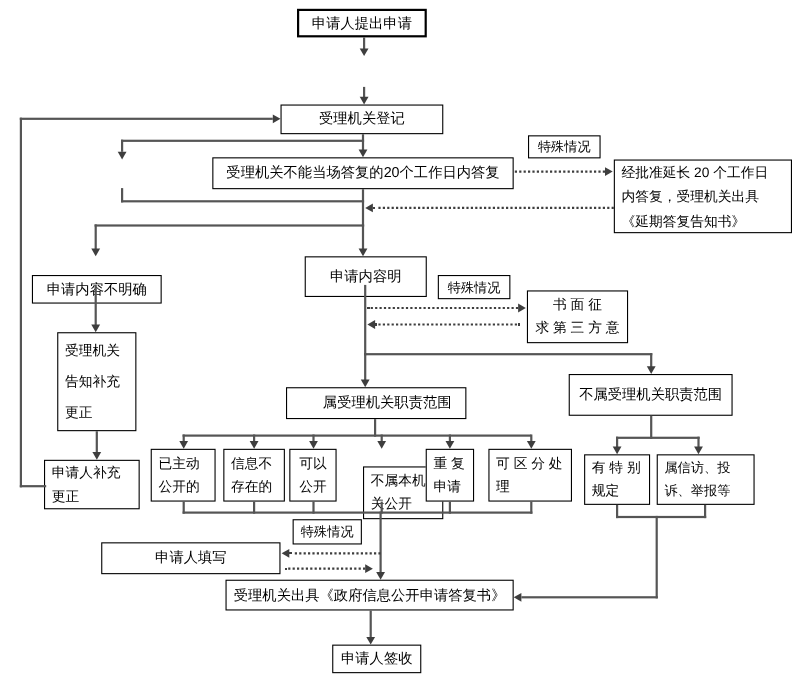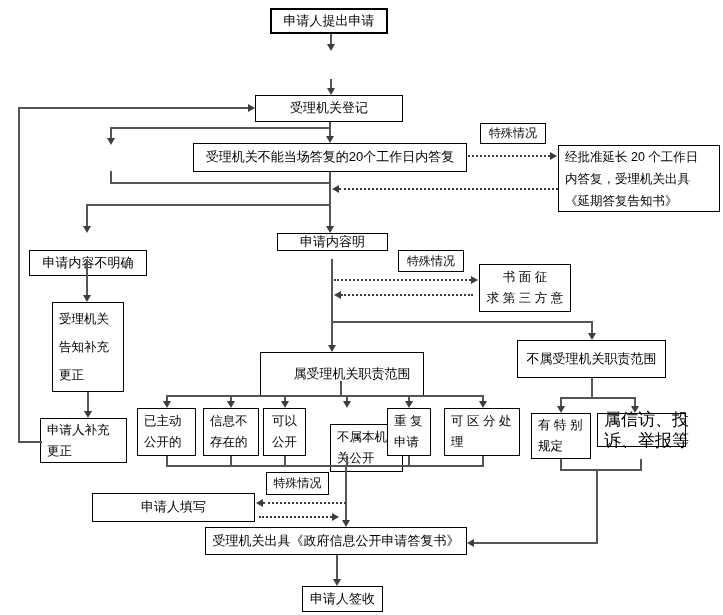--- a/index.html
+++ b/index.html
@@ -50,21 +50,21 @@
   <div class="box ml ml3" style="left:558px;top:145px;width:162px;height:67px;">
     <div class="ln">经批准延长 20 个工作日</div>
     <div class="ln">内答复，受理机关出具</div>
     <div class="ln">《延期答复告知书》</div>
   </div>
 
   <div class="box" style="left:29px;top:233px;width:118px;height:26px;margin-top:17px;">
       <span class="ln">申请内容不明确</span>
     </div>
 
-  <div class="box" style="left:277px;top:233px;width:111px;height:18px;">
+  <div class="box" style="left:277px;top:233px;width:111px;height:37px;">
       <span class="ln">申请内容明</span>
     </div>
 
   <div class="lbl" style="left:398px;top:250px;width:66px;height:22px;">
       <span>特殊情况</span>
     </div>
 
   <div class="box ml ctr" style="left:479px;top:264px;width:92px;height:48px;">
     <div class="ln">书 面 征</div>
     <div class="ln">求 第 三 方 意</div>
@@ -74,21 +74,21 @@
     <div class="ln">受理机关</div>
     <div class="ln">告知补充</div>
     <div class="ln">更正</div>
   </div>
 
   <div class="box ml" style="left:40px;top:418px;width:87px;height:45px;">
     <div class="ln">申请人补充</div>
     <div class="ln">更正</div>
   </div>
 
-  <div class="box" style="left:260px;top:352px;width:164px;height:44px;padding-left:20px;">
+  <div class="box" style="left:260px;top:352px;width:164px;height:29px;padding-left:20px;">
       <span class="ln">属受理机关职责范围</span>
     </div>
 
   <div class="box ml" style="left:137px;top:408px;width:59px;height:48px;">
     <div class="ln">已主动</div>
     <div class="ln">公开的</div>
   </div>
 
   <div class="box" style="left:517px;top:340px;width:149px;height:38px;">
       <span class="ln">不属受理机关职责范围</span>
@@ -117,21 +117,21 @@
   <div class="box ml" style="left:444px;top:408px;width:76px;height:48px;">
     <div class="ln">可 区 分 处</div>
     <div class="ln">理</div>
   </div>
 
   <div class="box ml" style="left:531px;top:413px;width:60px;height:46px;">
     <div class="ln">有 特 别</div>
     <div class="ln">规定</div>
   </div>
 
-  <div class="box ml" style="left:597px;top:413px;width:89px;height:34px;font-size:17px;">
+  <div class="box ml" style="left:597px;top:413px;width:89px;height:46px;font-size:12px;">
     <div class="ln">属信访、投</div>
     <div class="ln">诉、举报等</div>
   </div>
 
   <div class="lbl" style="left:266px;top:472px;width:63px;height:23px;">
       <span>特殊情况</span>
     </div>
 
   <div class="box" style="left:92px;top:493px;width:163px;height:29px;">
       <span class="ln">申请人填写</span>

